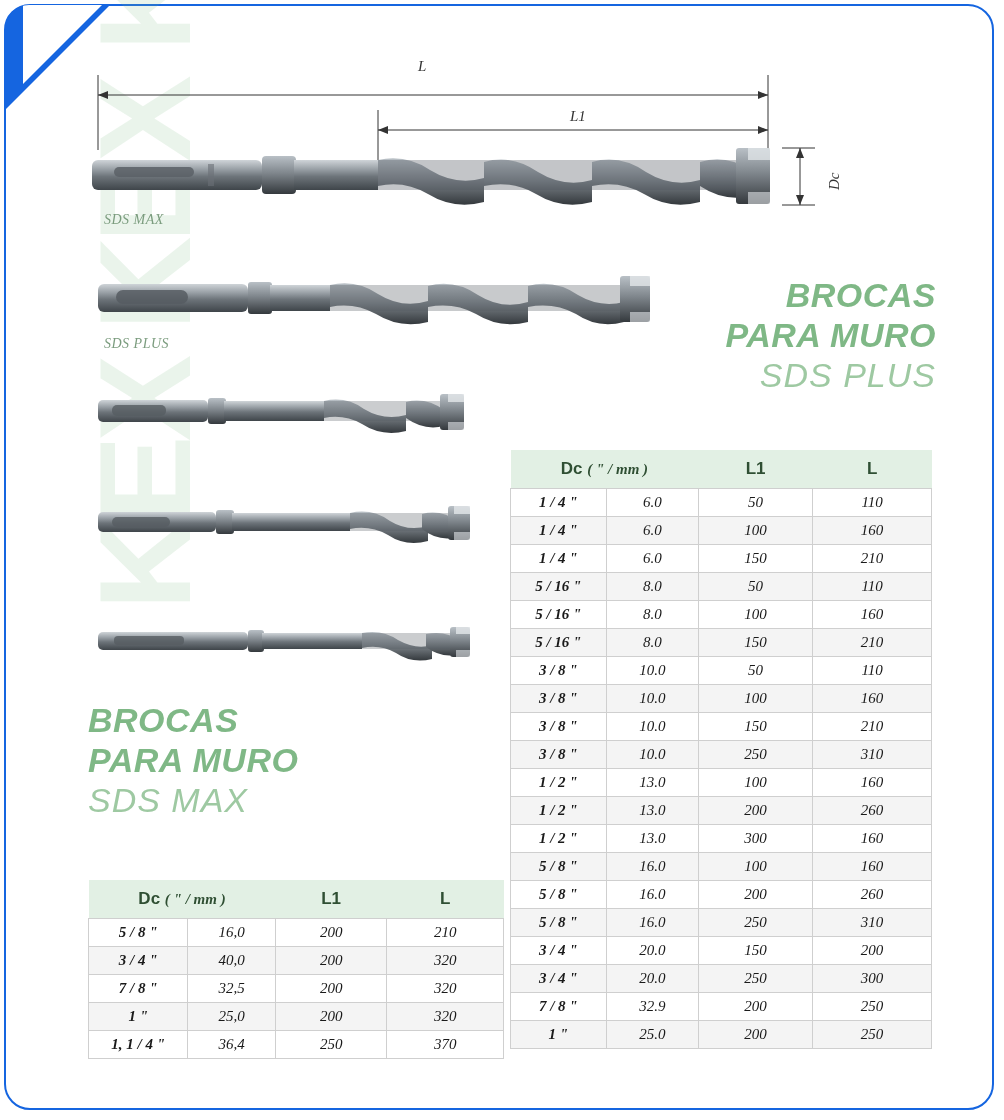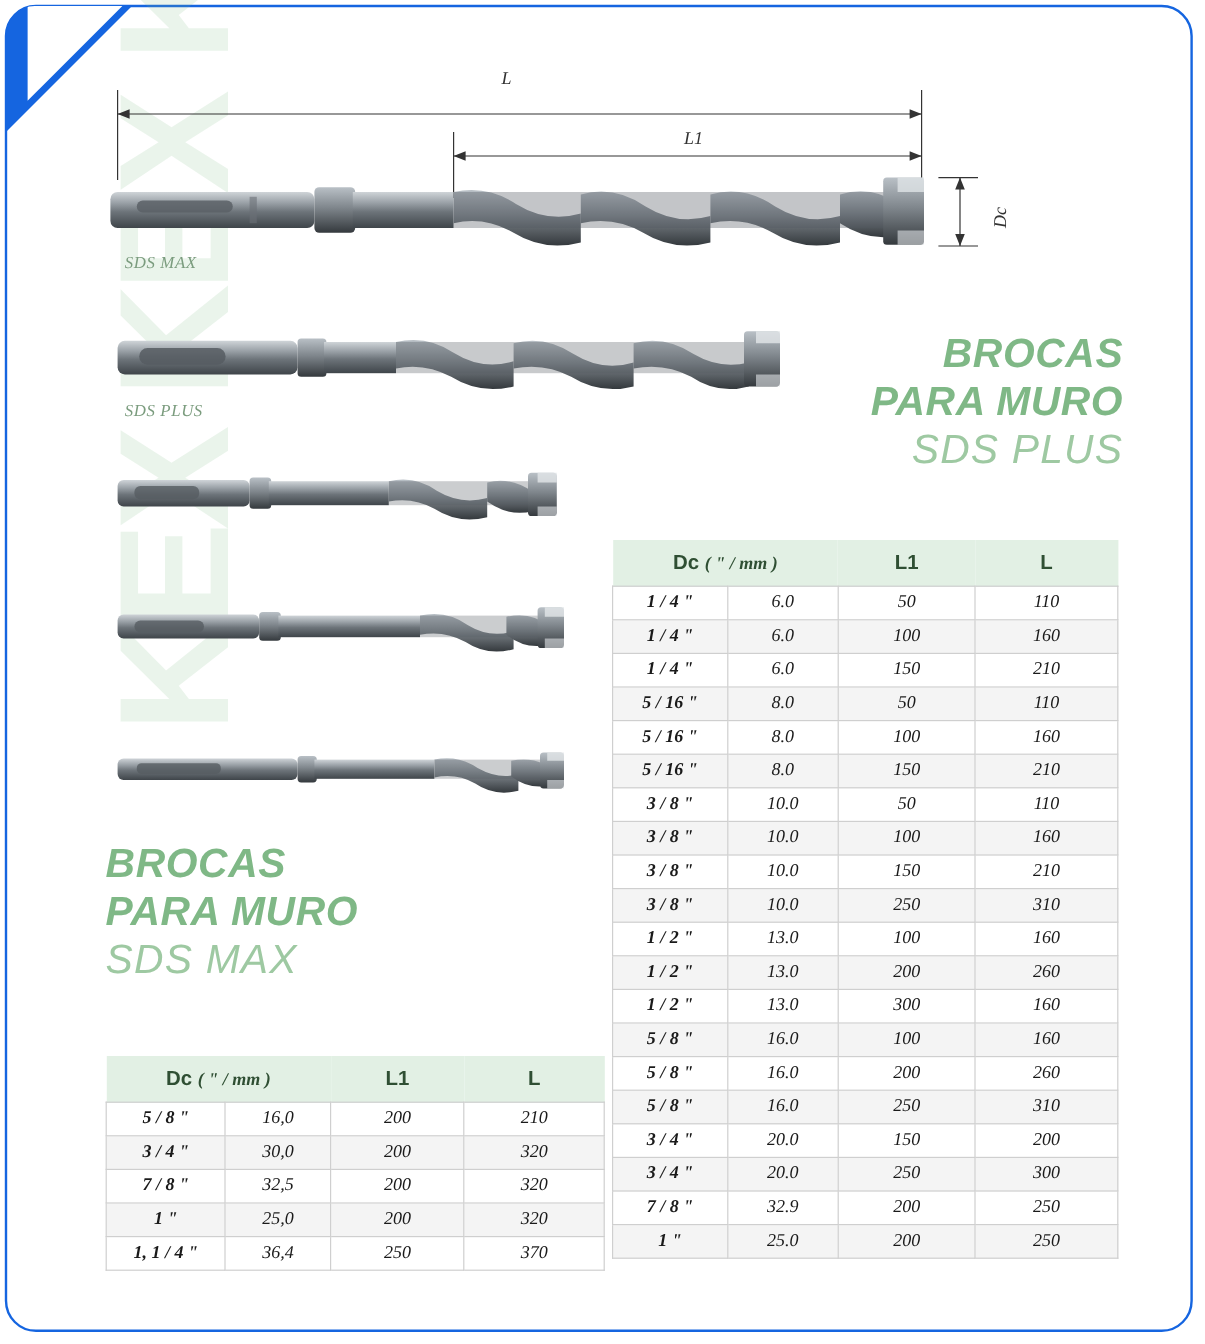--- a/index.html
+++ b/index.html
@@ -468,21 +468,21 @@
     </thead>
     <tbody>
         <tr>
           <td class="dc" style="width: 100px;">5 / 8 "</td>
           <td style="width: 85px; margin-top: 28px;">16,0</td>
           <td style="width: 112px;">200</td>
           <td style="width: 118px;">210</td>
         </tr>
         <tr class="alt">
           <td class="dc" style="width: 100px;">3 / 4 "</td>
-          <td style="width: 85px;">30,0</td>
+          <td style="width: 85px;">40,0</td>
           <td style="width: 112px;">200</td>
           <td style="width: 118px;">320</td>
         </tr>
         <tr>
           <td class="dc" style="width: 100px;">7 / 8 "</td>
           <td style="width: 85px;">32,5</td>
           <td style="width: 112px;">200</td>
           <td style="width: 118px;">320</td>
         </tr>
         <tr class="alt">

